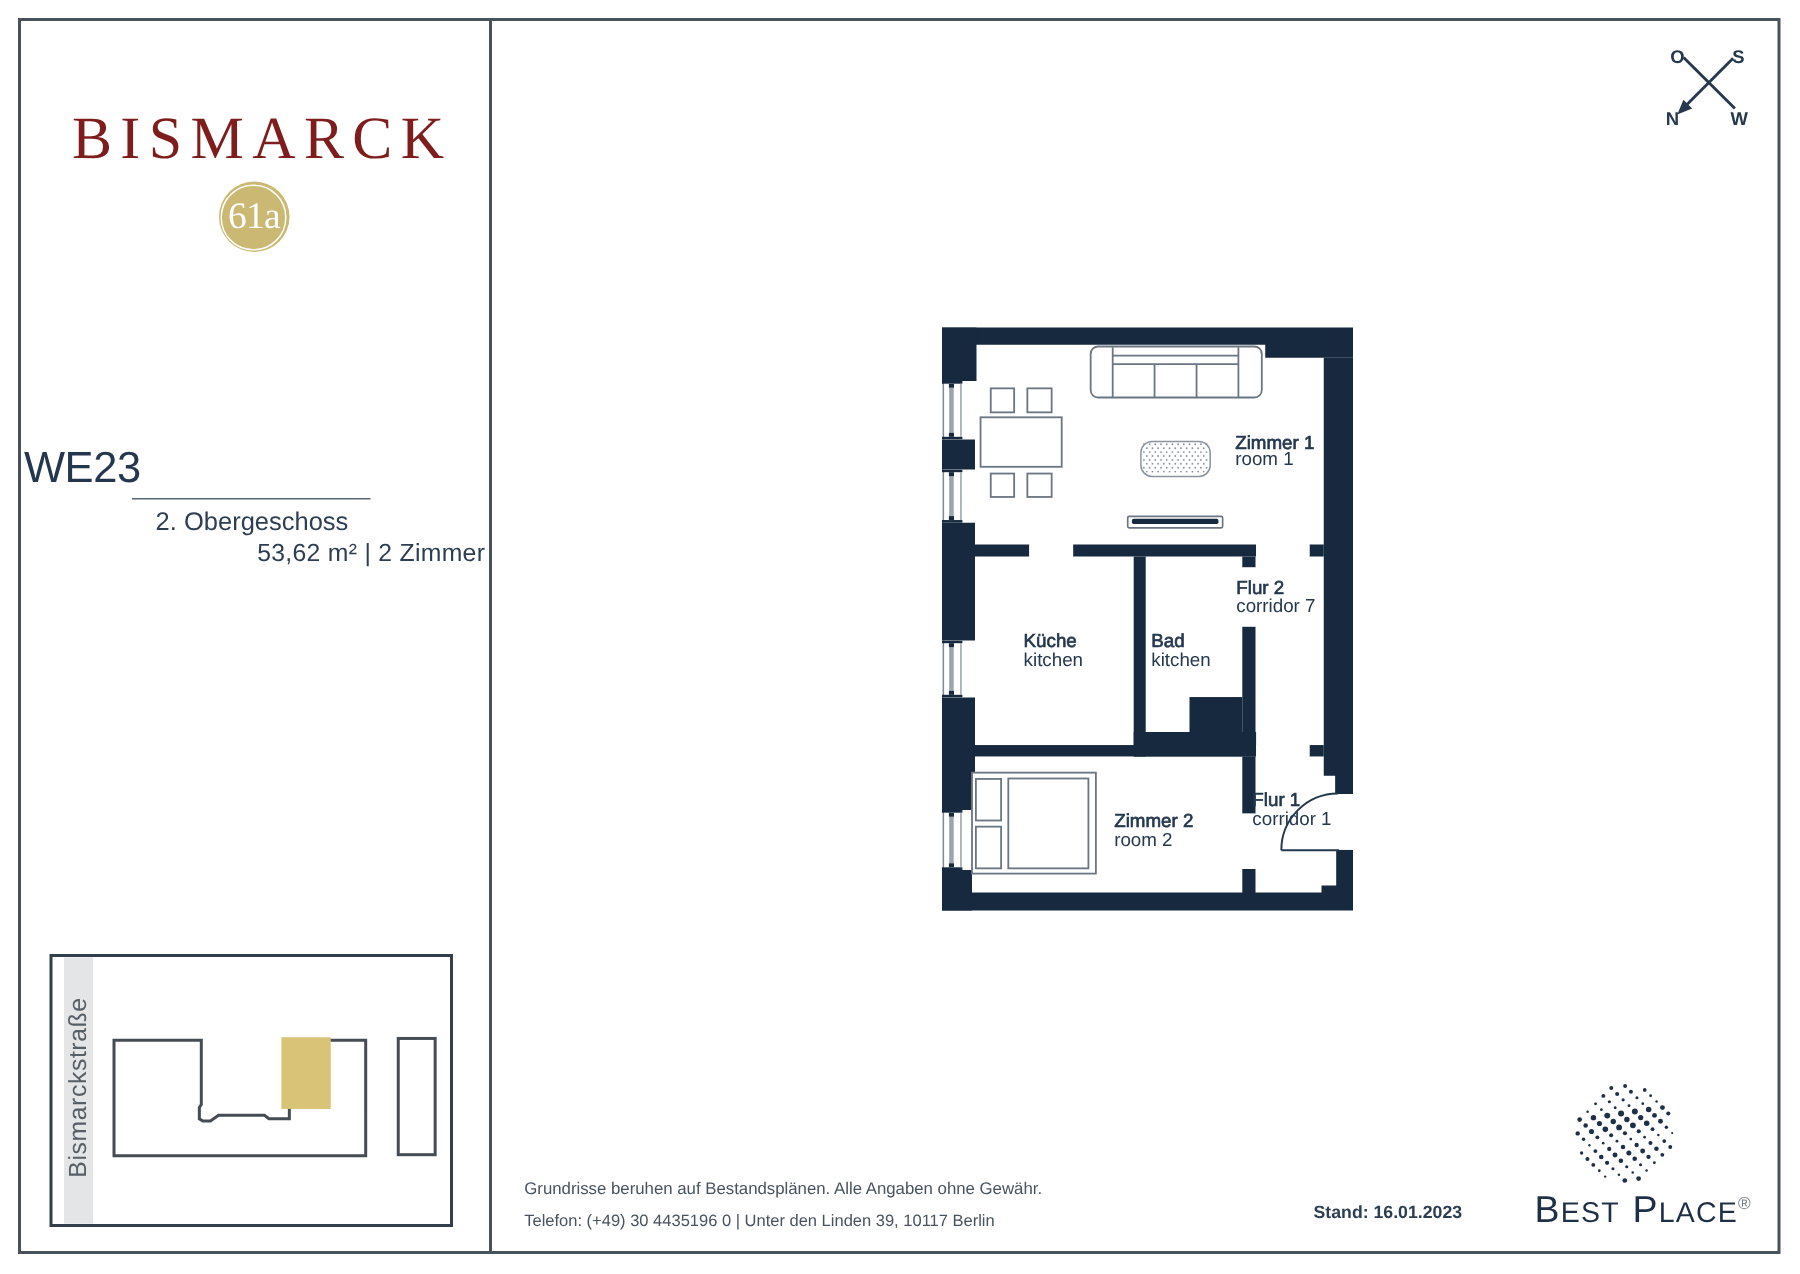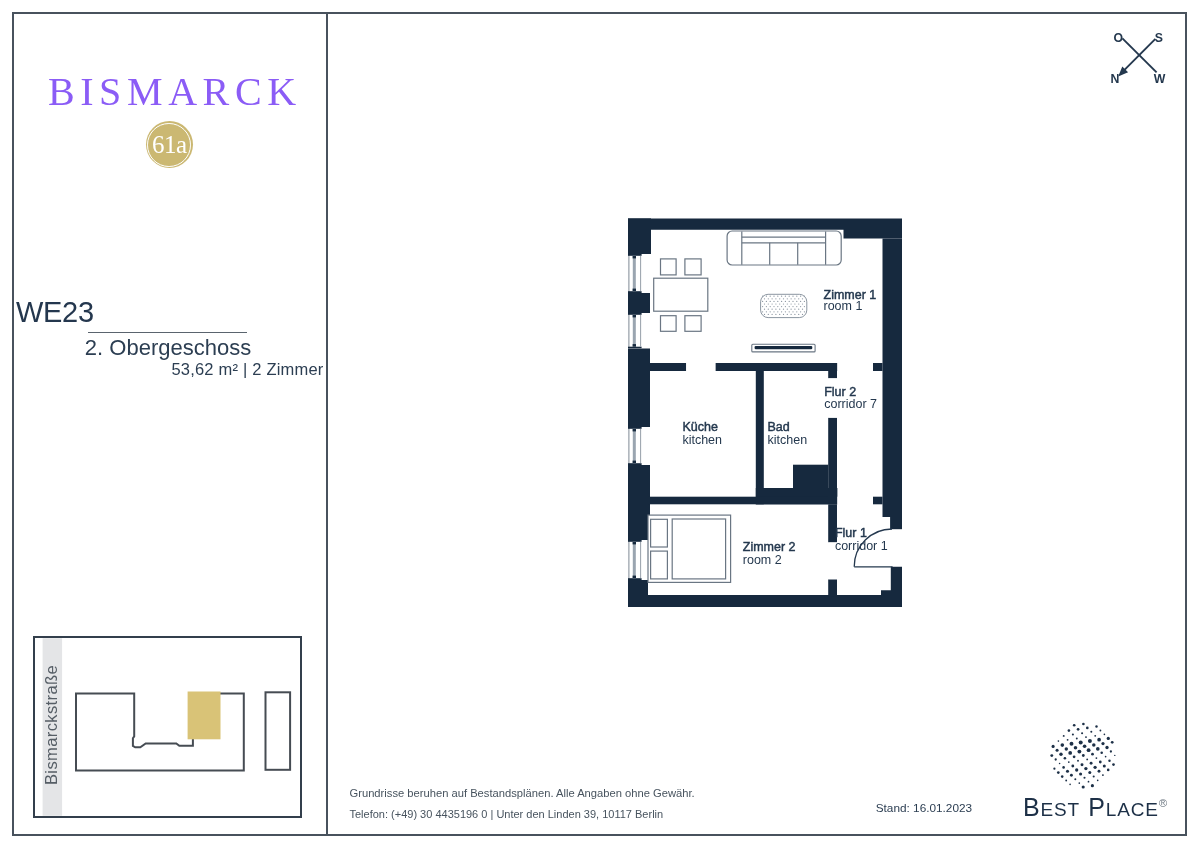--- a/index.html
+++ b/index.html
@@ -6,31 +6,31 @@
   .abs{position:absolute}
   .pl{position:absolute;font-size:12.5px;line-height:12.5px;color:#24384e;white-space:nowrap}
   .pl.b{-webkit-text-stroke:0.45px #24384e}
 </style></head>
 <body>
 
 <div class="abs" style="left:12px;top:12px;width:1175px;height:824px;border:2px solid #48525d;box-sizing:border-box"></div>
 
 <div class="abs" style="left:326px;top:12px;width:2px;height:824px;background:#48525d"></div>
 
-<div class="abs" style="left:16px;top:72.4px;width:312px;text-align:center;font-family:'Liberation Serif',serif;font-size:40px;line-height:40px;letter-spacing:5.6px;color:#8b5cf6;text-indent:5.6px">BISMARCK</div>
+<div class="abs" style="left:16px;top:72.4px;width:312px;text-align:center;font-family:'Liberation Serif',serif;font-size:40px;line-height:40px;letter-spacing:5.6px;color:#7f1d1d;text-indent:5.6px">BISMARCK</div>
 
 <div class="abs" style="left:145.6px;top:121.1px;width:47.4px;height:47.4px;border-radius:50%;background:#cbb872"></div>
 <div class="abs" style="left:147.4px;top:122.9px;width:43.8px;height:43.8px;border-radius:50%;border:0.8px solid #ffffff;box-sizing:border-box"></div>
 <div class="abs" style="left:145.6px;top:121.1px;width:47.4px;height:47.4px;text-align:center;font-family:Liberation Serif, serif;font-size:25px;line-height:47.4px;letter-spacing:-0.5px;color:#ffffff">61a</div>
 
 <div class="abs" style="left:16px;top:296.6px;width:312px;text-align:left;font-size:29px;line-height:30px;letter-spacing:-0.3px;color:#24374e">WE23</div>
 
 <div class="abs" style="left:87.5px;top:331.5px;width:159px;height:1px;background:#5a646e"></div>
 
-<div class="abs" style="left:12px;top:338.2px;width:312px;text-align:center;font-size:22px;line-height:20px;color:#2c3e52">2. Obergeschoss</div>
+<div class="abs" style="left:12px;top:338.2px;width:312px;text-align:center;font-size:17px;line-height:20px;color:#2c3e52">2. Obergeschoss</div>
 
 <div class="abs" style="left:11.5px;top:359.4px;width:312px;text-align:right;font-size:16.5px;line-height:20px;letter-spacing:0.2px;color:#2c3e52">53,62 m² | 2 Zimmer</div>
 
 <svg class="abs" style="left:0;top:0" width="1200" height="849" viewBox="0 0 1200 849">
 
 <g>
 <path d="M628,218.4 H902 V238.5 H843.5 V229.8 H628 Z" fill="#16293e"></path>
 <path d="M882.5,238.5 H902 V529.4 H890.1 V517.1 H882.5 Z" fill="#16293e"></path>
 <path d="M890.8,566.5 H902 V607 H628 V595 H881 V590.3 H890.8 Z" fill="#16293e"></path>
 </g>
@@ -391,17 +391,17 @@
 <div class="pl b" style="left:742.8px;top:541.4px">Zimmer 2</div>
 <div class="pl" style="left:742.8px;top:553.7px">room 2</div>
 
 <div class="pl b" style="left:834.9px;top:526.9px">Flur 1</div>
 <div class="pl" style="left:834.9px;top:539.6px">corridor 1</div>
 
 <div class="abs" style="left:349.5px;top:787.3px;font-size:11.2px;color:#47535e">Grundrisse beruhen auf Bestandsplänen. Alle Angaben ohne Gewähr.</div>
 
 <div class="abs" style="left:349.5px;top:807.9px;font-size:11px;color:#47535e">Telefon: (+49) 30 4435196 0 | Unter den Linden 39, 10117 Berlin</div>
 
-<div class="abs" style="left:875.7px;top:801.4px;font-size:11.8px;font-weight:400;color:#2c3e52">Stand: 16.01.2023</div>
+<div class="abs" style="left:875.7px;top:801.4px;font-size:11.8px;font-weight:700;color:#2c3e52">Stand: 16.01.2023</div>
 
 <div class="abs" style="left:1023px;top:790.5px;font-family:Liberation Sans, sans-serif;color:#1d3047;white-space:nowrap;line-height:25px">
   <span style="font-size:25px;letter-spacing:0.8px">B</span><span style="font-size:19px;letter-spacing:0.8px">EST  </span><span style="font-size:25px;letter-spacing:0.8px">P</span><span style="font-size:19px;letter-spacing:0.8px">LACE</span><span style="font-size:11.5px;color:#707a84;vertical-align:8.5px">®</span>
 </div>
 
 </body></html>

